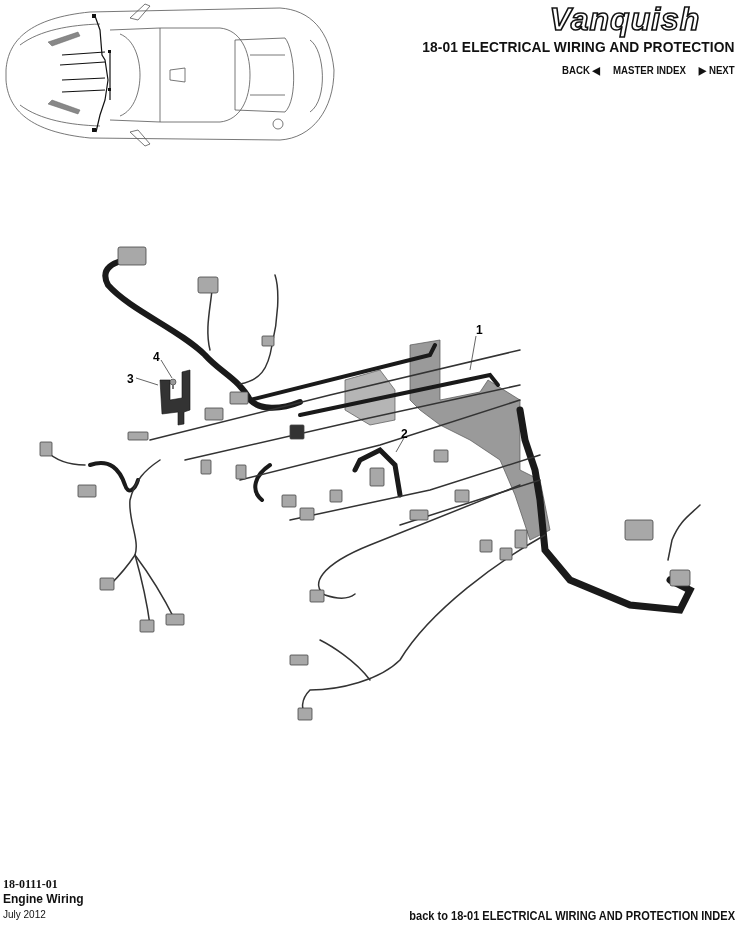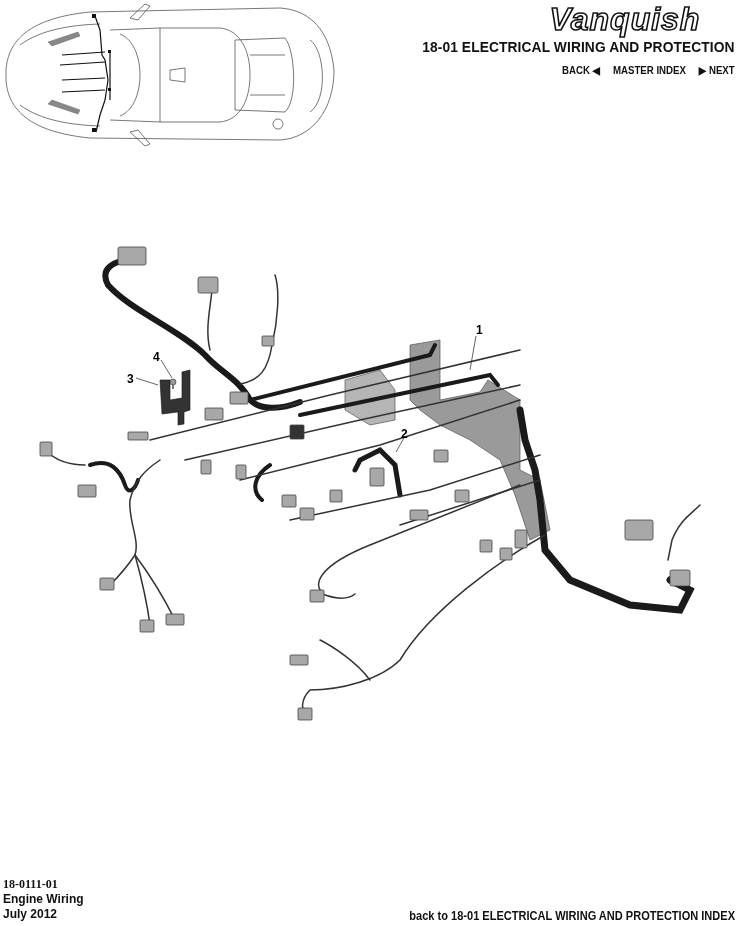--- a/index.html
+++ b/index.html
@@ -7,21 +7,21 @@
   .abs { position: absolute; }
   #car-thumb { left: 0; top: 0; width: 340px; height: 150px; }
   #logo { right: 6px; top: 2px; width: 212px; height: 36px; }
   #section-title { right: 2px; top: 38px; font-size: 15px; font-weight: bold; letter-spacing: 0.1px; white-space: nowrap; font-family: "Liberation Sans Narrow","Liberation Sans", sans-serif; transform: scaleX(0.92); transform-origin: right center; }
   #nav { right: 2px; top: 64px; font-size: 10.5px; font-weight: bold; white-space: nowrap; display: flex; gap: 14px; transform: scaleX(0.92); transform-origin: right center; }
   #nav span { cursor: pointer; }
   #diagram { left: 30px; top: 240px; width: 700px; height: 490px; }
   #footer-left { left: 3px; top: 877px; font-weight: bold; line-height: 15px; }
   #footer-left .code { font-size: 12px; font-family: Liberation Serif, serif; }
   #footer-left .name { font-size: 12px; text-align: right; }
-  #footer-left .date { font-size: 12px; font-weight: bold; }
+  #footer-left .date { font-size: 10px; font-weight: normal; }
   #footer-link { right: 2px; top: 909px; font-size: 12px; font-weight: bold; white-space: nowrap; transform: scaleX(0.92); transform-origin: right center; cursor: pointer; }
   .callout { font-size: 12px; font-weight: bold; font-family: "Liberation Sans", sans-serif; }
 </style>
 </head>
 <body>
 
 <svg id="car-thumb" class="abs" viewBox="0 0 340 150">
   <g fill="none" stroke="#555" stroke-width="0.8">
     <path d="M6 70 C8 40 30 18 90 12 L280 8 C310 10 330 30 334 70 C334 110 312 138 280 140 L90 138 C30 132 8 110 6 80 Z"></path>
     <path d="M20 45 C40 30 70 25 100 24"></path>

